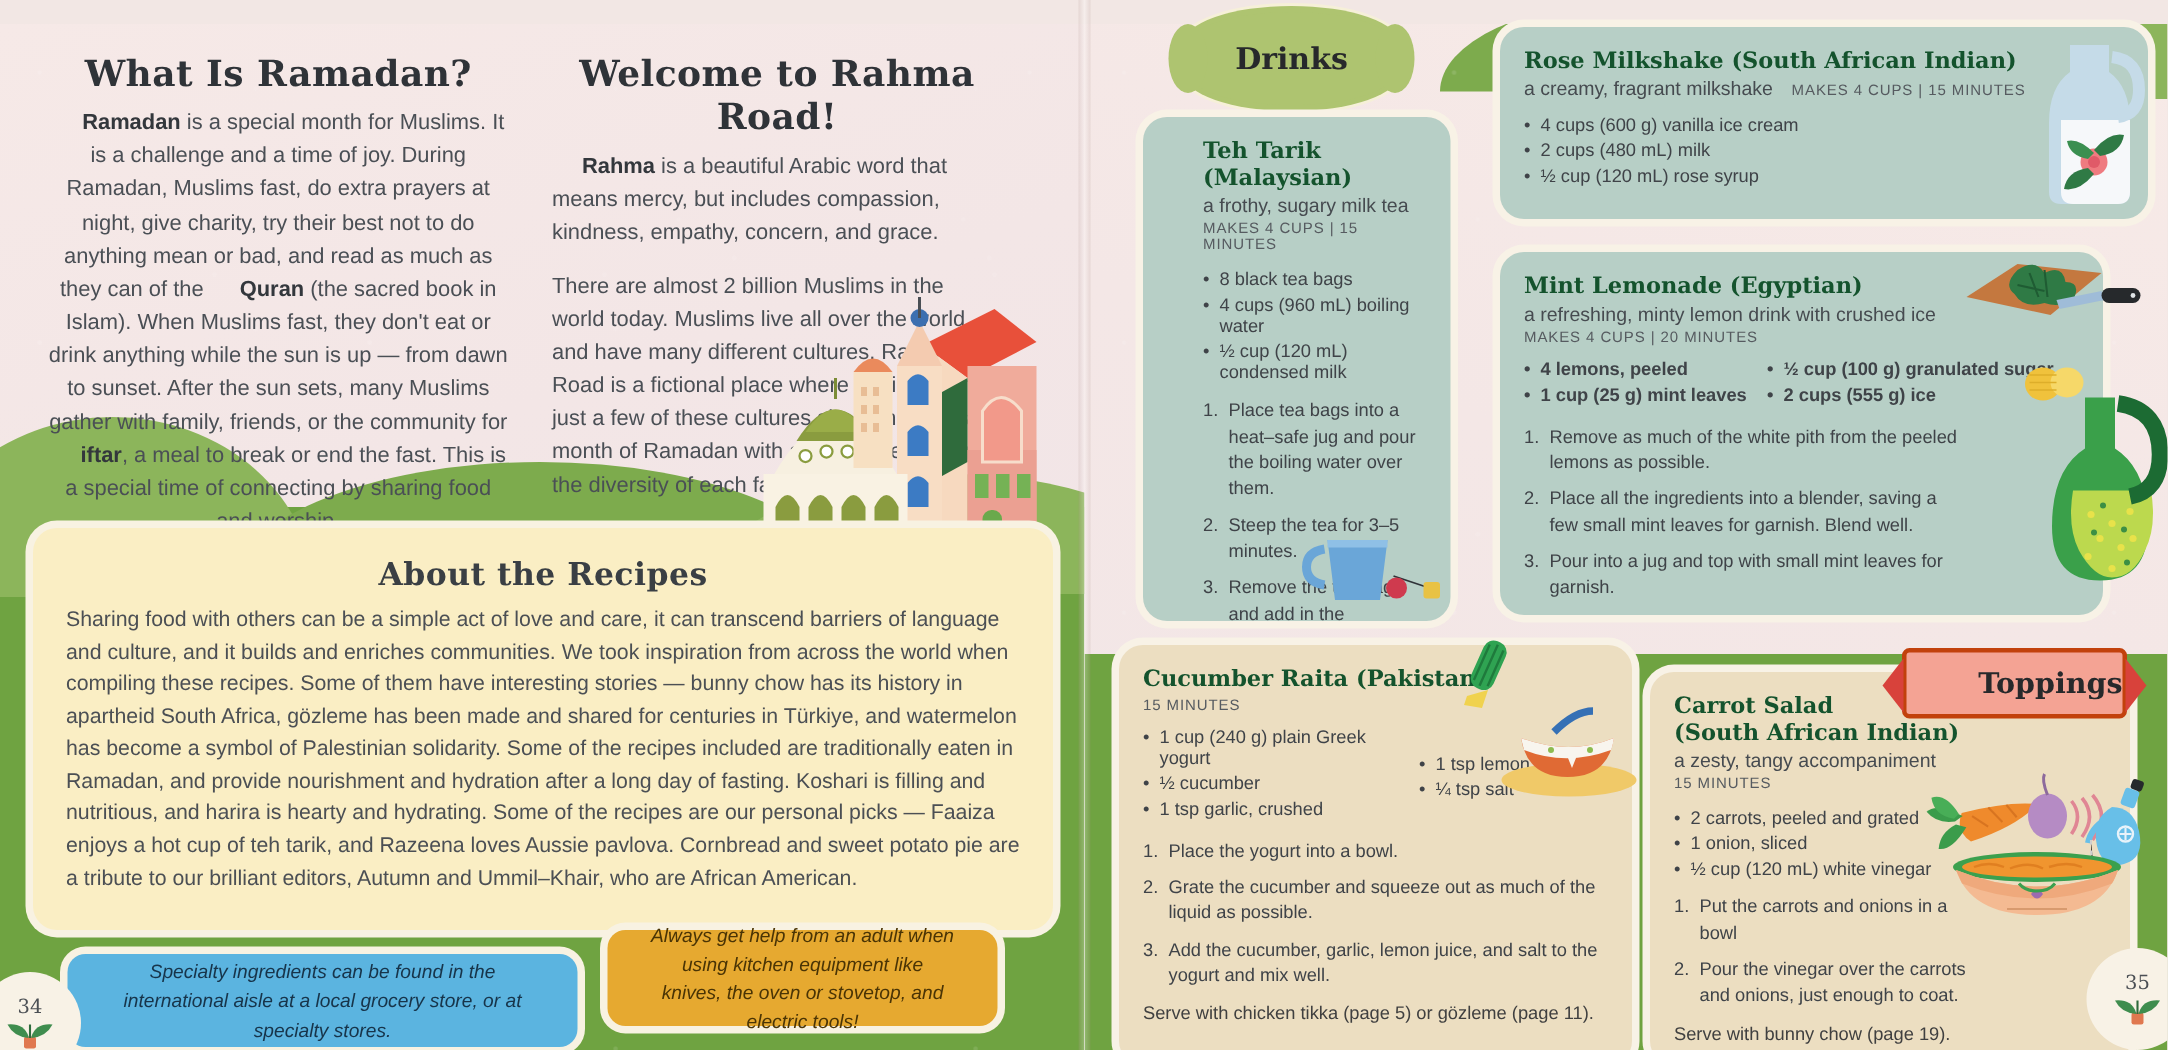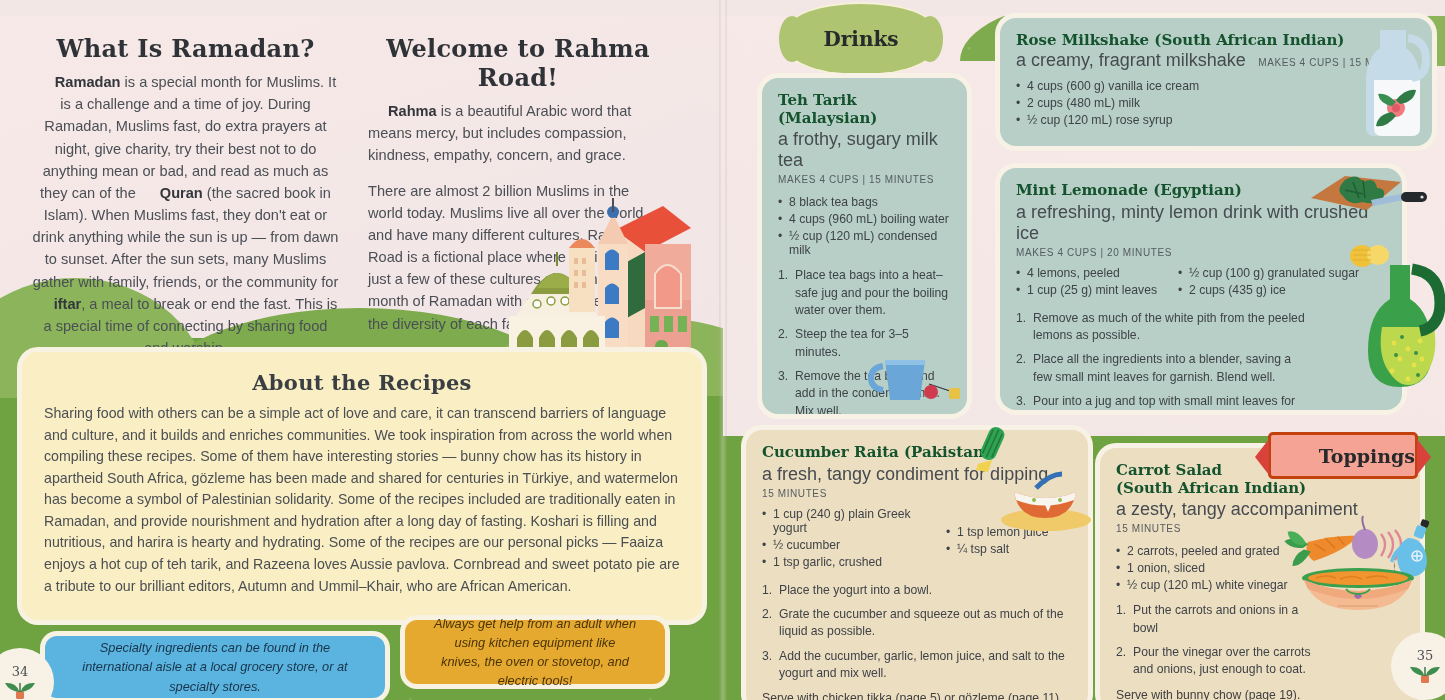--- a/index.html
+++ b/index.html
@@ -130,35 +130,35 @@
 
   
   .card { position:absolute; border-radius:16px; overflow:hidden;
           box-shadow:0 0 0 5px #f8f2e6; }
   .card-teal { background:#b7cfc6; }
   .card-cream{ background:#ecdec1; }
   .card-inner{ position:relative; padding:14px 16px; height:100%; }
 
   .r-title { font-family:"DejaVu Serif", serif; font-weight:700;
              font-size:15px; color:#14532d; line-height:1.18; }
-  .r-sub   { font-size:18px; color:#464b50; margin-top:2px; }
+  .r-sub   { font-size:13px; color:#464b50; margin-top:2px; }
   .r-meta  { font-size:10px; letter-spacing:.6px; color:#565b60; margin-top:3px; text-transform:uppercase; }
   .r-ing   { font-size:12.2px; color:#3f4348; margin-top:10px; }
   .r-ing li{ list-style:none; margin-bottom:3px; position:relative; padding-left:11px; }
   .r-ing li::before{ content:"•"; position:absolute; left:0; }
   .r-steps { font-size:12.2px; color:#3f4348; margin-top:10px; counter-reset:s; }
   .r-steps li{ list-style:none; margin-bottom:7px; position:relative; padding-left:17px; line-height:1.42; }
   .r-steps li::before{ counter-increment:s; content:counter(s) "."; position:absolute; left:0; }
   .r-note  { font-size:12.2px; color:#404040; margin-top:8px; line-height:1.44; }
 
   .two-col { display:flex; gap:12px; }
   .two-col > ul { flex:1; margin-top:0; }
 
   
-  .c-teh   { left:762px;  top:78px;  width:205px; height:336px; }
+  .c-teh   { left:762px;  top:78px;  width:205px; height:336px;padding-left:24px; }
   .c-rose  { left:1000px; top:18px;  width:432px; height:128px; }
   .c-mint  { left:1000px; top:168px; width:402px; height:242px; }
   .c-raita { left:746px;  top:430px; width:342px; height:280px; }
   .c-carrot{ left:1100px; top:448px; width:320px; height:262px; }
 
   .r-meta-inline { display:inline; font-size:10px; letter-spacing:.6px;
                    color:#565b60; text-transform:uppercase; margin-left:8px; }
 
   
   .ill { position:absolute; pointer-events:none; }
@@ -335,28 +335,28 @@
         <path d="M42 78 q-10,-10 -18,-8 q2,10 14,12 z" fill="#3a8f50"></path>
       </svg>
     </div>
   </div>
 
   <div class="card card-teal c-mint">
     <div class="card-inner">
       <div class="r-title">Mint Lemonade (Egyptian)</div>
       <div class="r-sub">a refreshing, minty lemon drink with crushed ice</div>
       <div class="r-meta">MAKES 4 CUPS  |  20 MINUTES</div>
-      <div class="two-col" style="margin-top:8px;">
+      <div class="two-col" style="margin-top:8px;font-weight:bold;">
         <ul class="r-ing" style="flex:0 0 150px;">
           <li>4 lemons, peeled</li>
           <li>1 cup (25 g) mint leaves</li>
         </ul>
         <ul class="r-ing">
           <li>½ cup (100 g) granulated sugar</li>
-          <li>2 cups (435 g) ice</li>
+          <li>2 cups (555 g) ice</li>
         </ul>
       </div>
       <ol class="r-steps" style="width:292px;">
         <li>Remove as much of the white pith from the peeled lemons as possible.</li>
         <li>Place all the ingredients into a blender, saving a few small mint leaves for garnish. Blend well.</li>
         <li>Pour into a jug and top with small mint leaves for garnish.</li>
       </ol>
       <div class="r-note" style="width:296px;">TIP: Best served soon after making. If the mixture starts to separate, give it a good mix with a long spoon or chopstick.</div>
     </div>
   </div>
@@ -394,21 +394,20 @@
       <circle cx="34" cy="82" r="2"></circle>
         <circle cx="48" cy="98" r="2"></circle>
         <circle cx="28" cy="100" r="2"></circle>
       <circle cx="50" cy="120" r="2"></circle>
     </g>
   </svg>
 
   <div class="card card-cream c-raita">
     <div class="card-inner">
       <div class="r-title">Cucumber Raita (Pakistani)</div>
-      <div class="r-sub">a fresh, tangy condiment for dipping</div>
       <div class="r-meta">15 MINUTES</div>
       <div class="two-col" style="margin-top:8px;">
         <ul class="r-ing" style="flex:0 0 172px;">
           <li>1 cup (240 g) plain Greek yogurt</li>
           <li>½ cucumber</li>
           <li>1 tsp garlic, crushed</li>
         </ul>
         <ul class="r-ing" style="margin-top:18px;">
           <li>1 tsp lemon juice</li>
           <li>¼ tsp salt</li>

